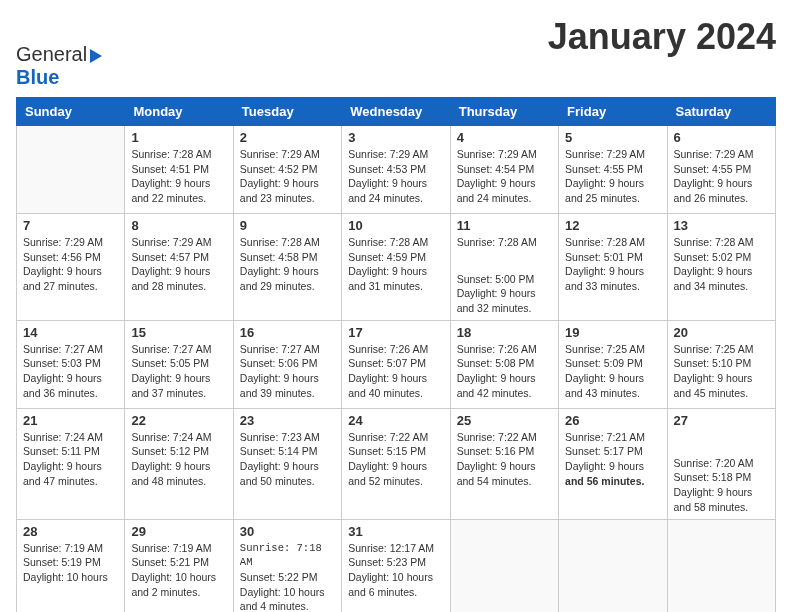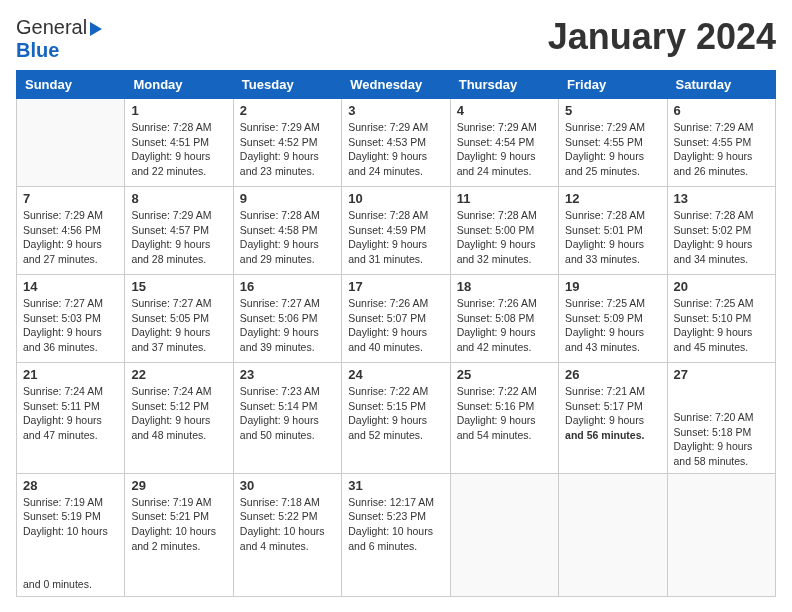--- a/index.html
+++ b/index.html
@@ -59,20 +59,21 @@
       font-weight: bold;
       display: block;
       margin-bottom: 2px;
     }
     .empty-cell {
       background: #f9f9f9;
     }
     .logo-row {
       display: flex;
       align-items: center;
+      margin-top: 27px;
     }
     .logo-arrow {
       display: inline-block;
       width: 0;
       height: 0;
       border-top: 7px solid transparent;
       border-bottom: 7px solid transparent;
       border-left: 12px solid #1565c0;
       margin-left: 3px;
       margin-top: 2px;
@@ -177,21 +178,21 @@
         <td>
           <span class="day-number">10</span>
           <span style="display: block; line-height: 1.4;">Sunrise: 7:28 AM</span>
           <span style="display: block; line-height: 1.4;">Sunset: 4:59 PM</span>
           <span style="display: block; line-height: 1.4;">Daylight: 9 hours</span>
           <span style="display: block; line-height: 1.4;">and 31 minutes.</span>
         </td>
         <td>
           <span class="day-number">11</span>
           <span style="display: block; line-height: 1.4;">Sunrise: 7:28 AM</span>
-          <span style="display: block; line-height: 1.4;">Sunset: 5:00 PM</span>
+          <span style="display: block; line-height: 1.4; margin-top: 22px;">Sunset: 5:00 PM</span>
           <span style="display: block; line-height: 1.4;">Daylight: 9 hours</span>
           <span style="display: block; line-height: 1.4;">and 32 minutes.</span>
         </td>
         <td>
           <span class="day-number">12</span>
           <span style="display: block; line-height: 1.4;">Sunrise: 7:28 AM</span>
           <span style="display: block; line-height: 1.4;">Sunset: 5:01 PM</span>
           <span style="display: block; line-height: 1.4;">Daylight: 9 hours</span>
           <span style="display: block; line-height: 1.4;">and 33 minutes.</span>
         </td>
@@ -315,21 +316,21 @@
         </td>
         <td>
           <span class="day-number">29</span>
           <span style="display: block; line-height: 1.4;">Sunrise: 7:19 AM</span>
           <span style="display: block; line-height: 1.4;">Sunset: 5:21 PM</span>
           <span style="display: block; line-height: 1.4;">Daylight: 10 hours</span>
           <span style="display: block; line-height: 1.4;">and 2 minutes.</span>
         </td>
         <td>
           <span class="day-number">30</span>
-          <span style="display: block; line-height: 1.4;">Sunrise: 7:18 AM</span>
+          <span style="display: block; line-height: 1.4; font-family: Liberation Mono, monospace;">Sunrise: 7:18 AM</span>
           <span style="display: block; line-height: 1.4;">Sunset: 5:22 PM</span>
           <span style="display: block; line-height: 1.4;">Daylight: 10 hours</span>
           <span style="display: block; line-height: 1.4;">and 4 minutes.</span>
         </td>
         <td>
           <span class="day-number">31</span>
           <span style="display: block; line-height: 1.4;">Sunrise: 12:17 AM</span>
           <span style="display: block; line-height: 1.4;">Sunset: 5:23 PM</span>
           <span style="display: block; line-height: 1.4;">Daylight: 10 hours</span>
           <span style="display: block; line-height: 1.4;">and 6 minutes.</span>

